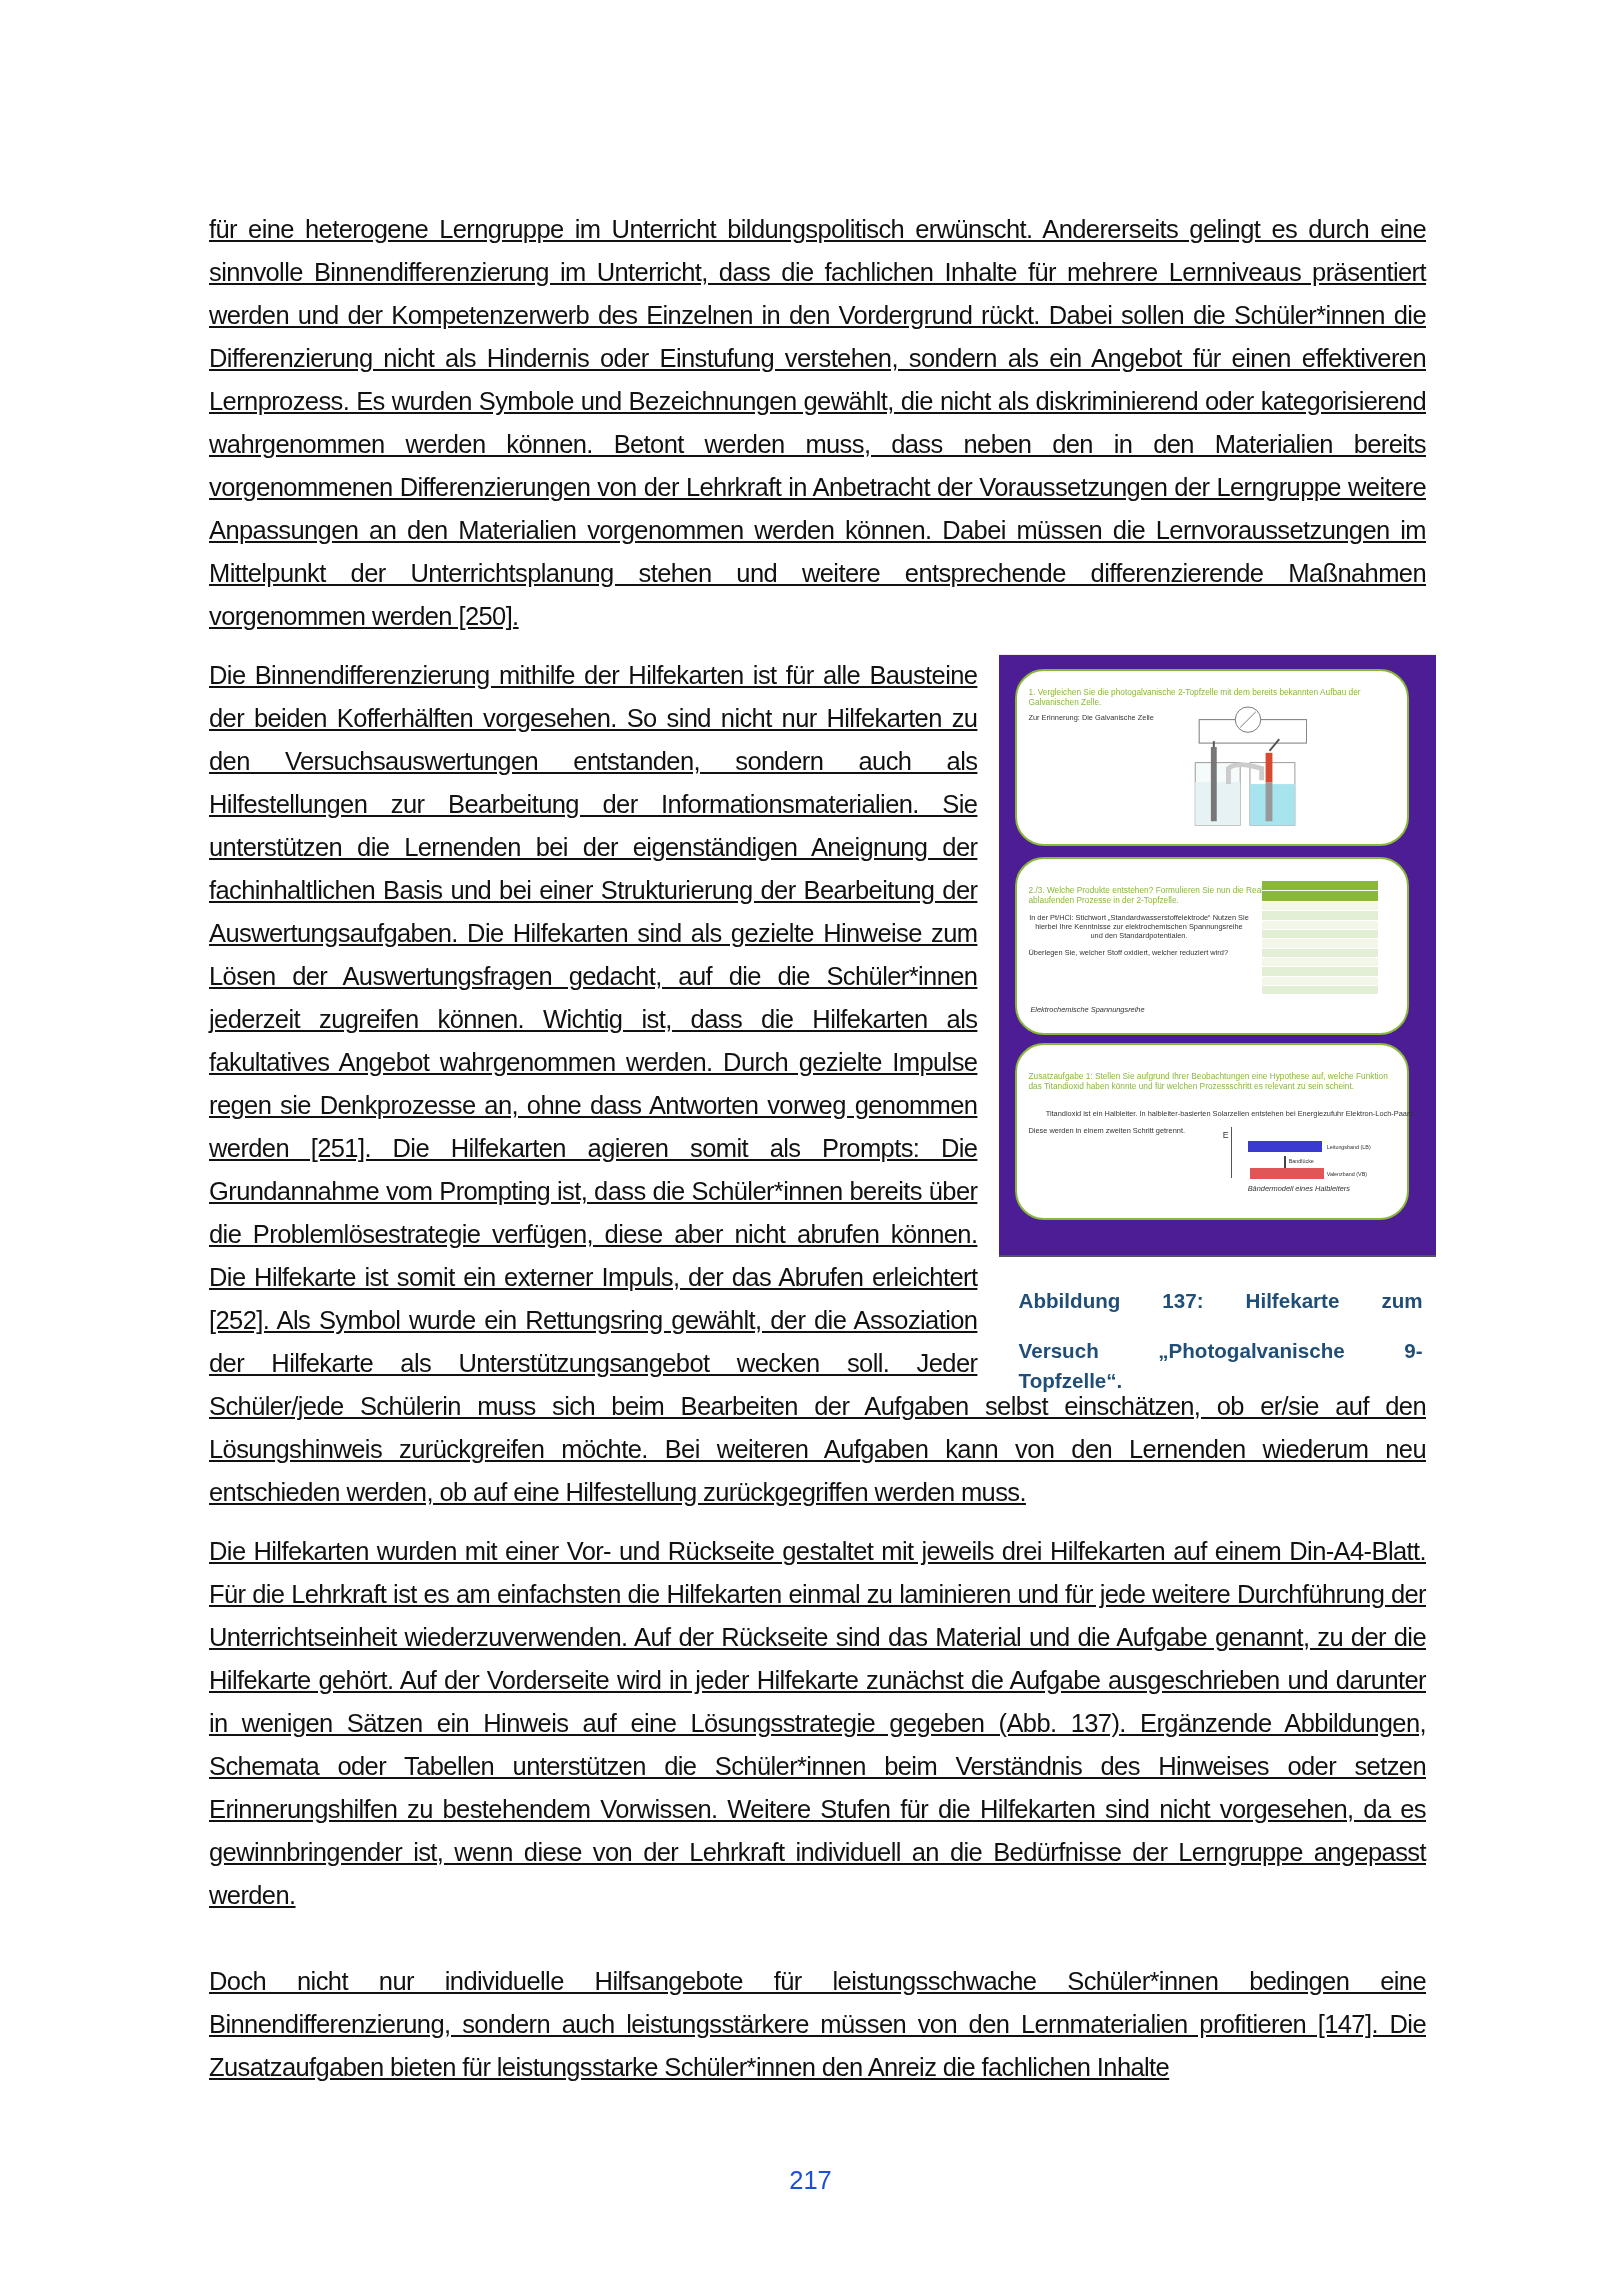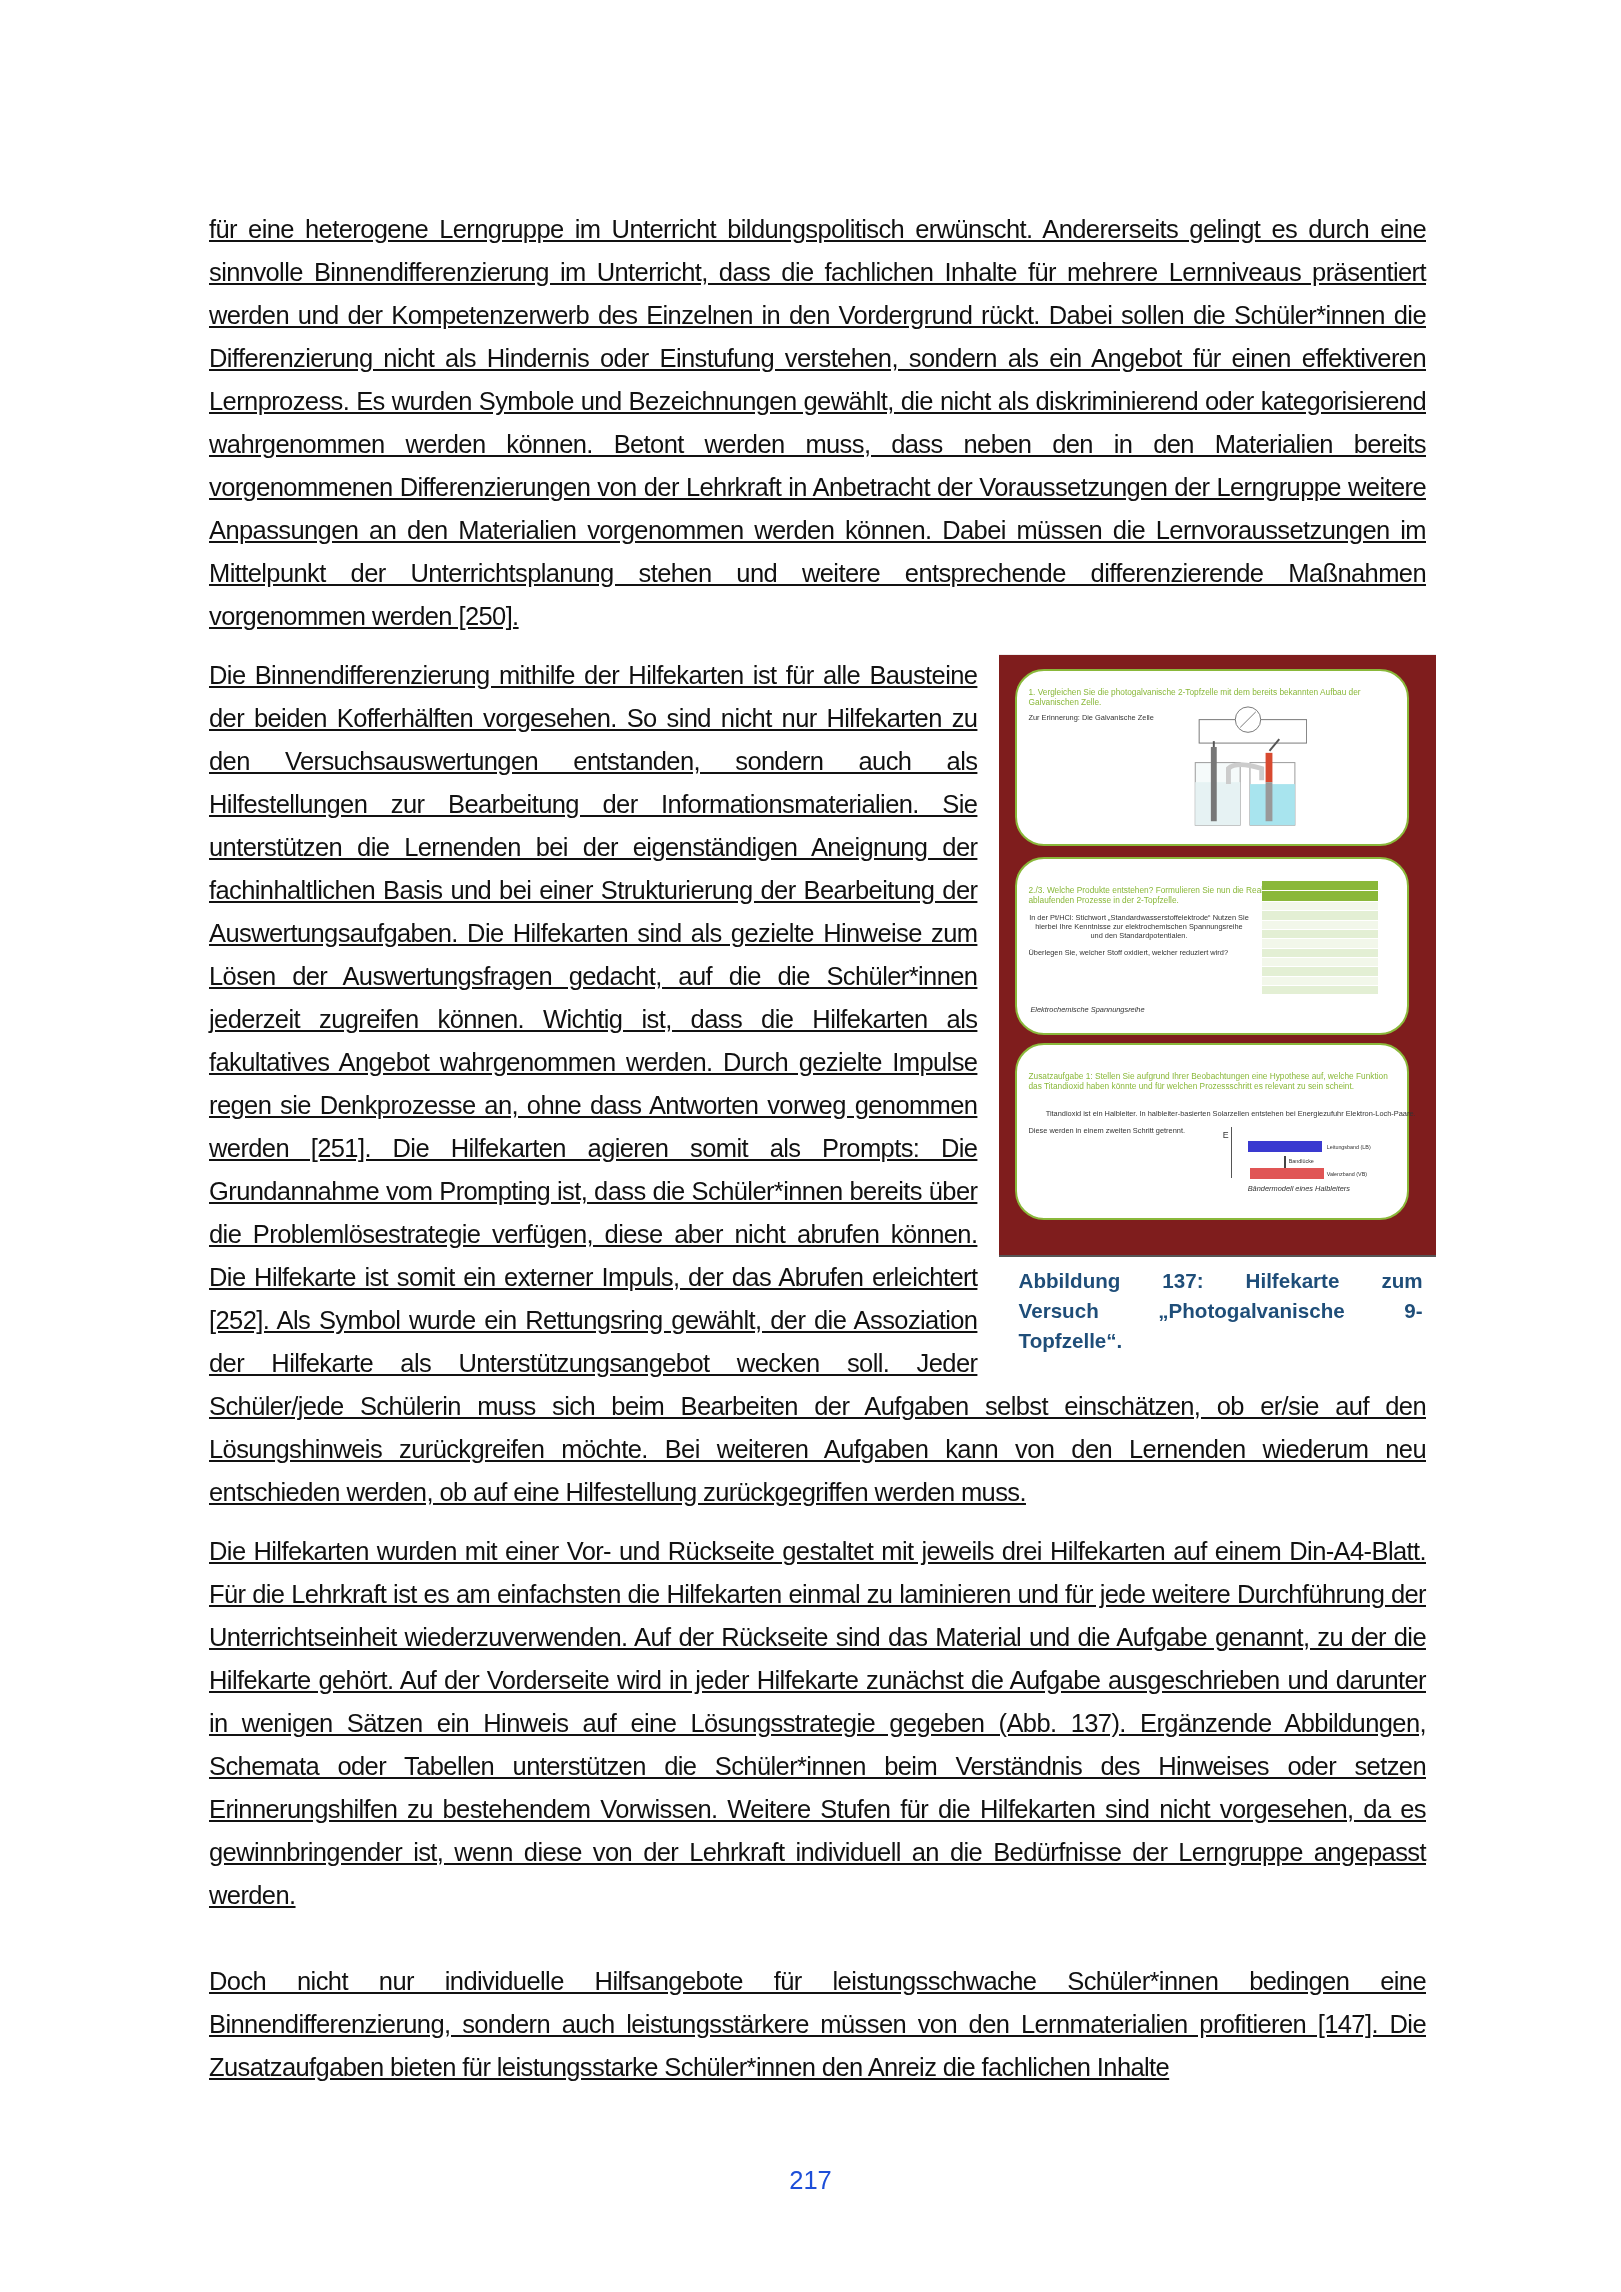--- a/index.html
+++ b/index.html
@@ -11,36 +11,36 @@
     letter-spacing: -0.6px; word-spacing: 0px;
   }
   .para { margin: 16px; text-align: justify; text-decoration: underline; }
   .para-block { margin-top: 43px; }
   .float-fig {
     float: right; width: 443px; margin: 0 0 0 21.6px; height: 710px;
     position: relative;
   }
   .fig-frame {
     position: absolute; left: 0; top: 0; width: 437px; height: 600px;
-    background: #7f1d1d; border-top: 1px solid #eee; border-bottom: 2px solid #555;
+    background: #4c1d95; border-top: 1px solid #eee; border-bottom: 2px solid #555;
   }
   .card {
     position: absolute; left: 15.7px; width: 390px;
     border: 2.9px solid #8ab83a; border-radius: 29px; background: #fff;
     font-family: "Liberation Sans", sans-serif; letter-spacing: 0;
   }
   .card-title { position: absolute; left: 11.8px; right: 13.7px; font-size: 8.3px; line-height: 9.8px; color: #8ab83a; }
   .card-text { position: absolute; font-size: 7.4px; line-height: 8.8px; color: #333; }
   .caption {
     position: absolute; left: 19.6px; top: 612px; width: 404px;
     font-family: "Liberation Sans", sans-serif; font-weight: bold;
     font-size: 20.6px; line-height: 30px; color: #1f4e79; text-align: justify;
     letter-spacing: 0;
   }
-  .caption span.l { display: block; text-align: justify; text-align-last: justify; }
+  .caption span.l { display: block; text-align: justify; text-align-last: justify; margin-top: 20px; }
   .caption span.last { display: block; text-align: left; }
   .page-number {
     position: absolute; left: 0; right: 0; top: 2166px; text-align: center;
     font-family: "Liberation Sans", sans-serif; font-size: 25.5px; color: #1d4ed8;
   }
   .tbl { position: absolute; left: 245px; top: 21.6px; width: 116px; }
   .tbl-row { height: 8.3px; border-bottom: 1px solid #fff; display: flex; }
 </style>
 </head>
 <body>

